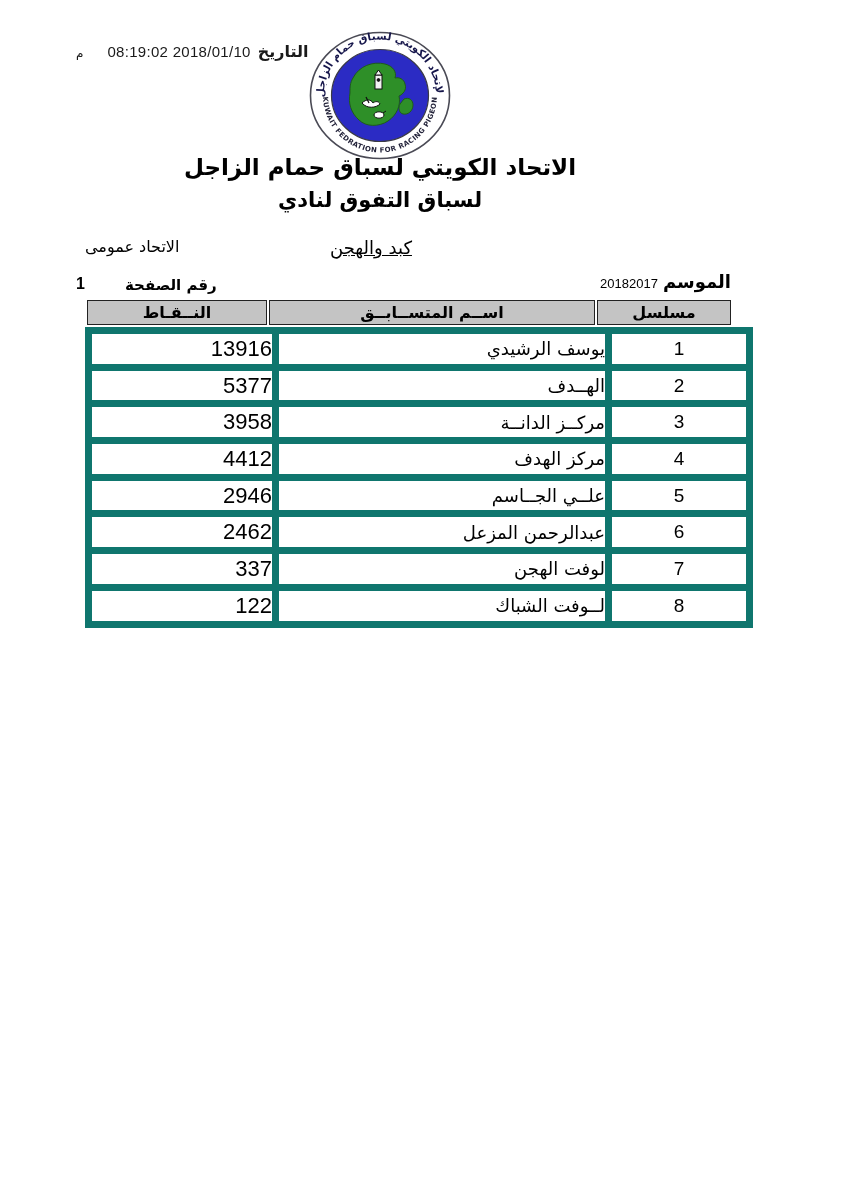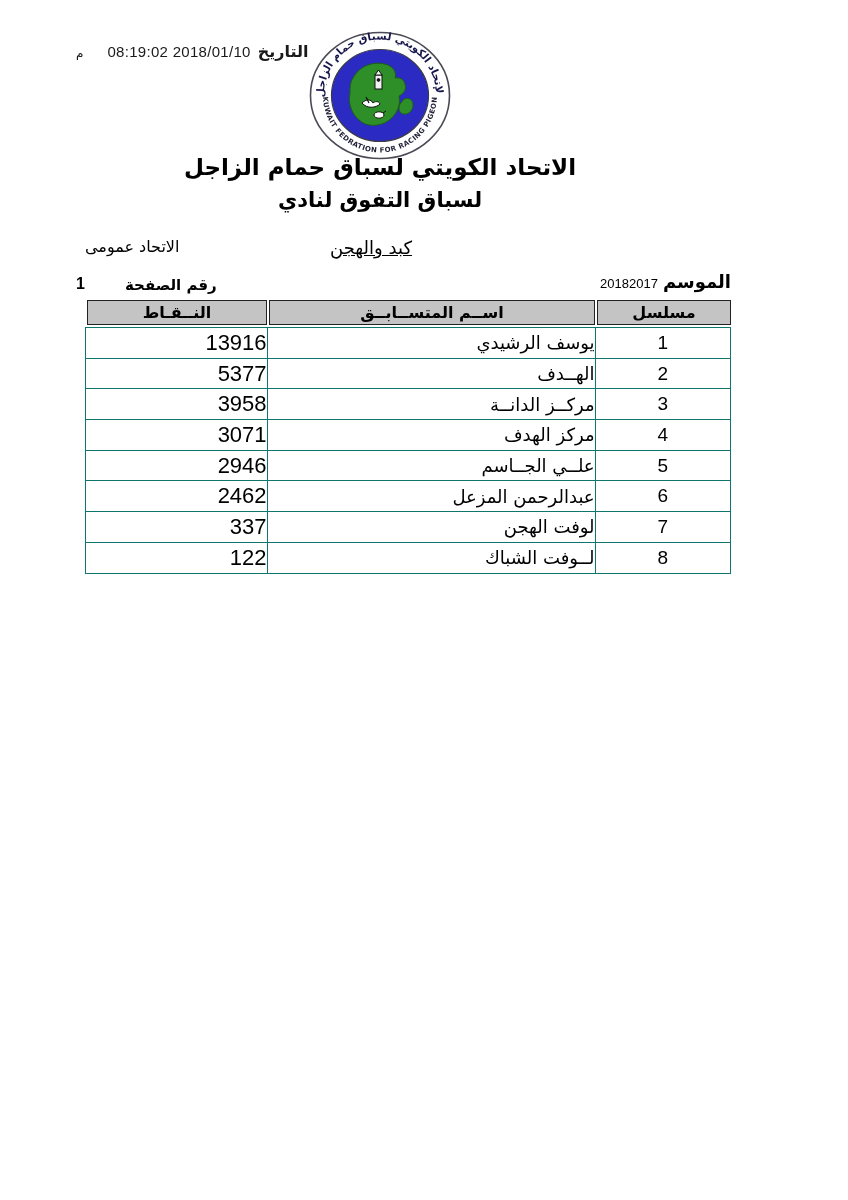--- a/index.html
+++ b/index.html
@@ -46,21 +46,21 @@
   }
   .hcell.serial{width:132px;}
   .hcell.name{width:324px;}
   .hcell.points{width:178px;}
 
   table.tbl-body{
     position:absolute;left:85px;top:327px;width:646px;
     border-collapse:collapse;direction:rtl;table-layout:fixed;
   }
   table.tbl-body td{
-    border:1px solid #0f766e;height:29.7px;vertical-align:middle;
+    border:7px solid #0f766e;height:29.7px;vertical-align:middle;
     padding:0;overflow:hidden;white-space:nowrap;
   }
   td.c-serial{width:134px;text-align:center;font-family:"Liberation Sans",sans-serif;font-size:19px;}
   td.c-name{width:326px;text-align:right;padding-right:24px;font-size:18px;}
   td.c-points{width:180px;text-align:right;padding-right:28px;direction:ltr;
     font-family:"Liberation Sans",sans-serif;font-size:22px;}
 </style>
 </head>
 <body>
 
@@ -139,21 +139,21 @@
       <td class="c-points">5377</td>
     </tr>
     <tr>
       <td class="c-serial">3</td>
       <td class="c-name">مركــز الدانــة</td>
       <td class="c-points">3958</td>
     </tr>
     <tr>
       <td class="c-serial">4</td>
       <td class="c-name">مركز الهدف</td>
-      <td class="c-points">3071</td>
+      <td class="c-points">4412</td>
     </tr>
     <tr>
       <td class="c-serial">5</td>
       <td class="c-name">علــي الجــاسم</td>
       <td class="c-points">2946</td>
     </tr>
     <tr>
       <td class="c-serial">6</td>
       <td class="c-name">عبدالرحمن المزعل</td>
       <td class="c-points">2462</td>

